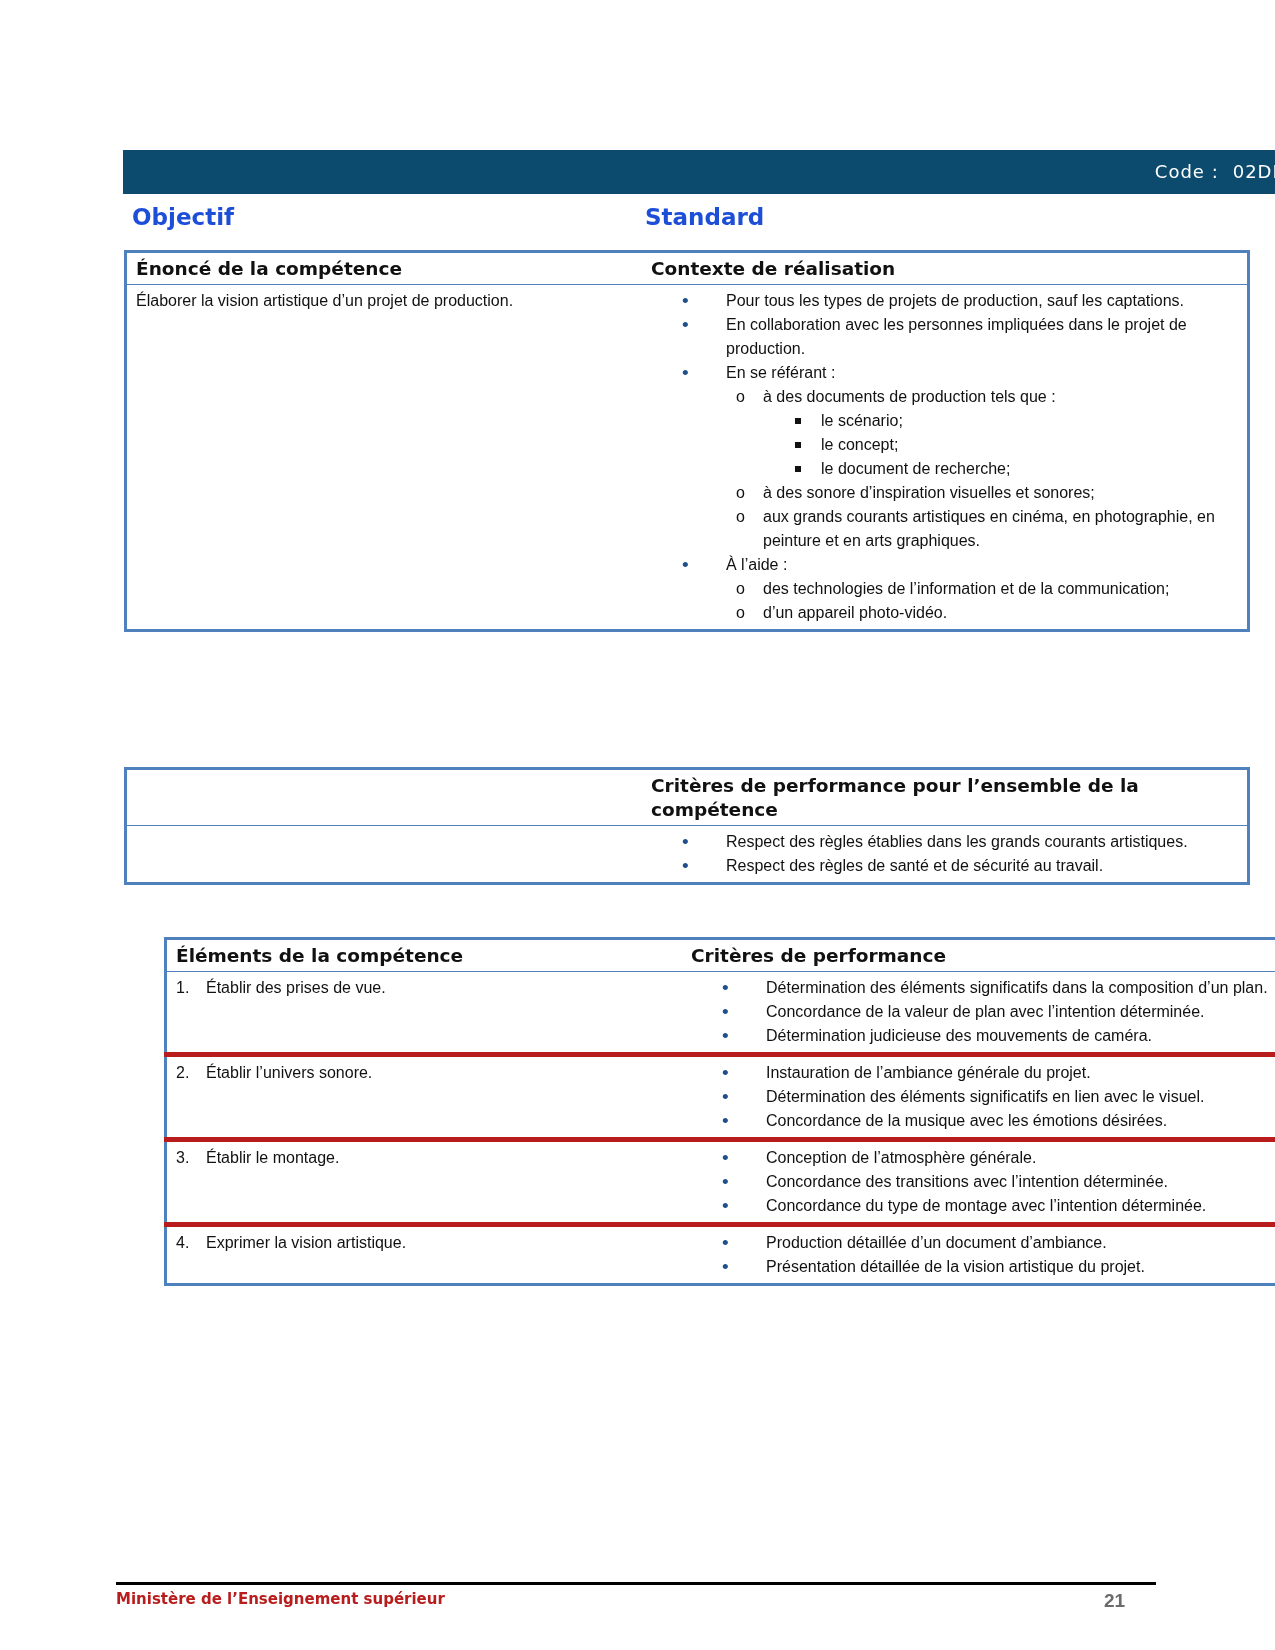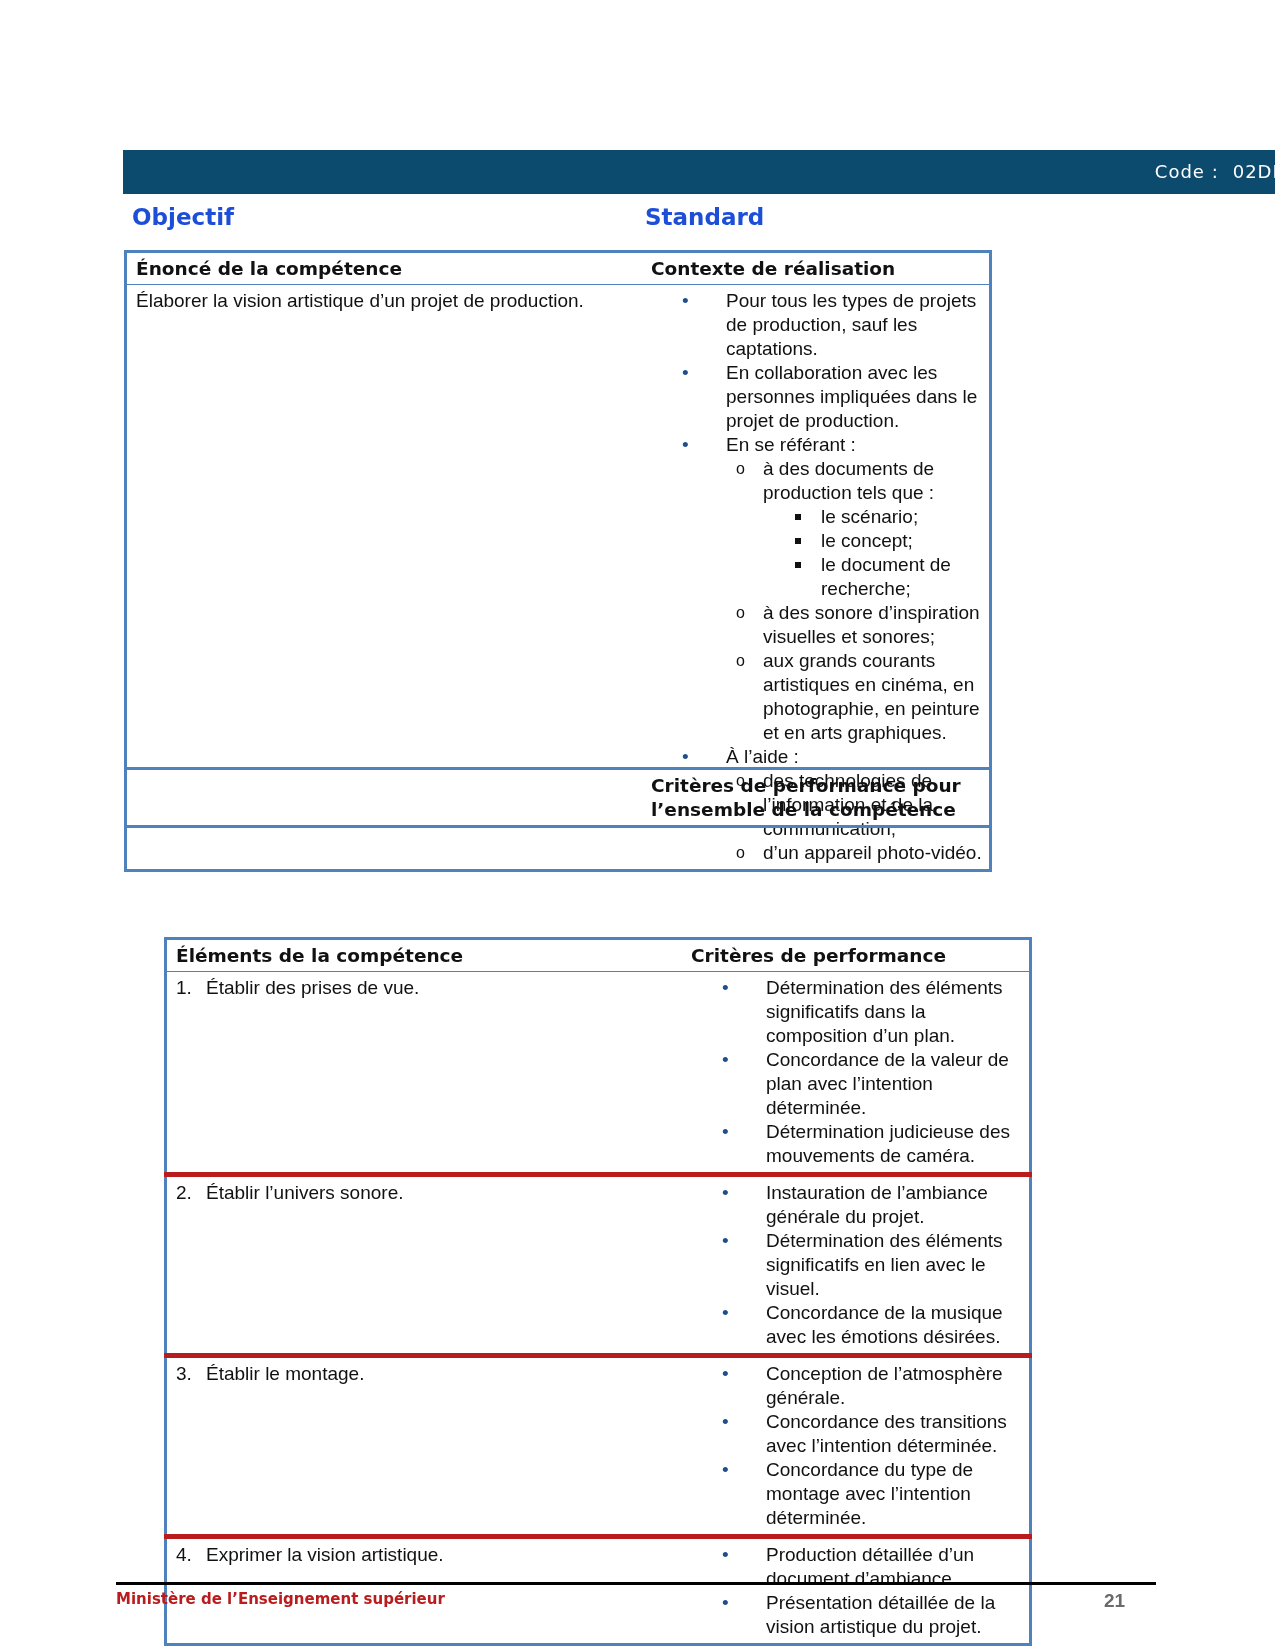--- a/index.html
+++ b/index.html
@@ -5,23 +5,23 @@
   html, body { margin:0; padding:0; background:#ffffff; }
   body { width:1275px; height:1650px; position:relative; overflow:hidden;
          font-family:"Liberation Sans", sans-serif; color:#111; }
   .codebar { position:absolute; left:123px; top:150px; width:1178px; height:44px;
              background:#0c4a6e; color:#ffffff; }
   .codebar .code { position:absolute; right:12px; top:11px; font-family:"DejaVu Sans", sans-serif;
                    font-size:18px; letter-spacing:1px; }
   .codebar .code span.val { margin-left:14px; }
   .sect { position:absolute; top:204px; font-family:"DejaVu Sans", sans-serif; font-weight:bold;
           color:#1d4ed8; font-size:23px; }
-  table.tb { position:absolute; left:124px; width:868px; border-collapse:collapse;
+  table.tb { position:absolute; left:124px; width:1126px; border-collapse:collapse;
              border:3px solid #4f81bd; }
-  table.tb td { vertical-align:top; padding:4px 6px 4px 9px; font-size:19px; line-height:24px; }
+  table.tb td { vertical-align:top; padding:4px 6px 4px 9px; font-size:16px; line-height:24px; }
   table.tb td.l { width:500px; }
   table.tb td.r { padding-left:9px; }
   table.tb tr.hd td { font-weight:bold; font-family:"DejaVu Sans", sans-serif; font-size:18.5px;
                       border-bottom:1px solid #4f81bd; padding-top:4px; padding-bottom:3px; }
   table.tb tr.row td { border-bottom:5px solid #b91c1c; }
   table.tb tr.row:last-child td { border-bottom:none; }
   ul.b1 { list-style:none; margin:0; padding:0; }
   ul.b1 > li { position:relative; padding-left:75px; }
   ul.b1 > li::before { content:"•"; position:absolute; left:31px; top:0; color:#1f4e8c; font-size:19px; }
   ul.b2 { list-style:none; margin:0; padding:0; }
@@ -88,20 +88,29 @@
   </tr>
 </tbody>
   </table>
 
 <table class="tb" style="top:767px;">
   <tbody>
       <tr class="hd">
     <td class="l"></td>
     <td class="r">Critères de performance pour l’ensemble de la compétence</td>
   </tr>
+  <tr>
+    <td class="l"></td>
+    <td class="r">
+      <ul class="b1">
+        <li>Respect des règles établies dans les grands courants artistiques.</li>
+        <li>Respect des règles de santé et de sécurité au travail.</li>
+      </ul>
+    </td>
+  </tr>
 </tbody>
   </table>
 
 <table class="tb" style="top:937px;margin-left:40px;">
   <tbody>
       <tr class="hd">
     <td class="l">Éléments de la compétence</td>
     <td class="r">Critères de performance</td>
   </tr>
   <tr class="row">

